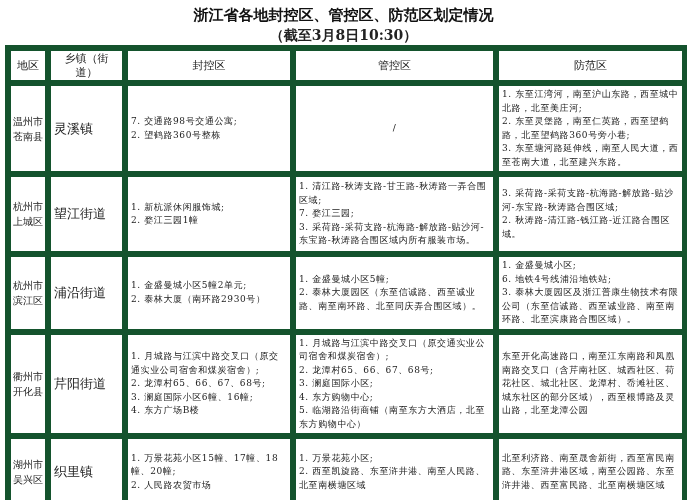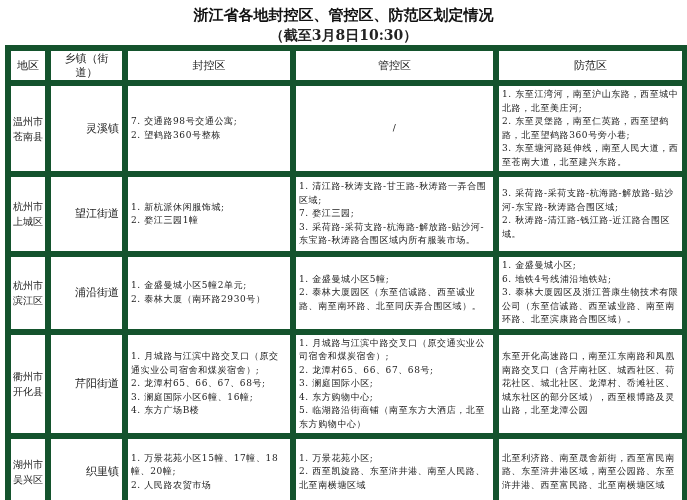--- a/index.html
+++ b/index.html
@@ -28,21 +28,21 @@
     font-size: 9px; line-height: 13.5px;
     vertical-align: middle; padding: 2px 3px;
     word-break: break-all;
   }
   th {
     font-family: "DejaVu Sans", "Liberation Sans", sans-serif;
     font-weight: normal; font-size: 11px; height: 13px; padding: 1px 3px;
     text-align: center;
   }
   td.region { text-align: center; font-size: 10px; line-height: 15px; padding: 18px 1px; }
-  td.town { text-align: right; font-size: 11px; }
+  td.town { text-align: left; font-size: 13px; }
   td.cell { text-align: left; letter-spacing: 0.6px; margin-top: 40px; }
   .line { display: block; }
   col.c1 { width: 40px; }
   col.c2 { width: 77px; }
   col.c3 { width: 168px; }
   col.c4 { width: 203px; }
   col.c5 { width: 189px; }
 </style>
 </head>
 <body>

